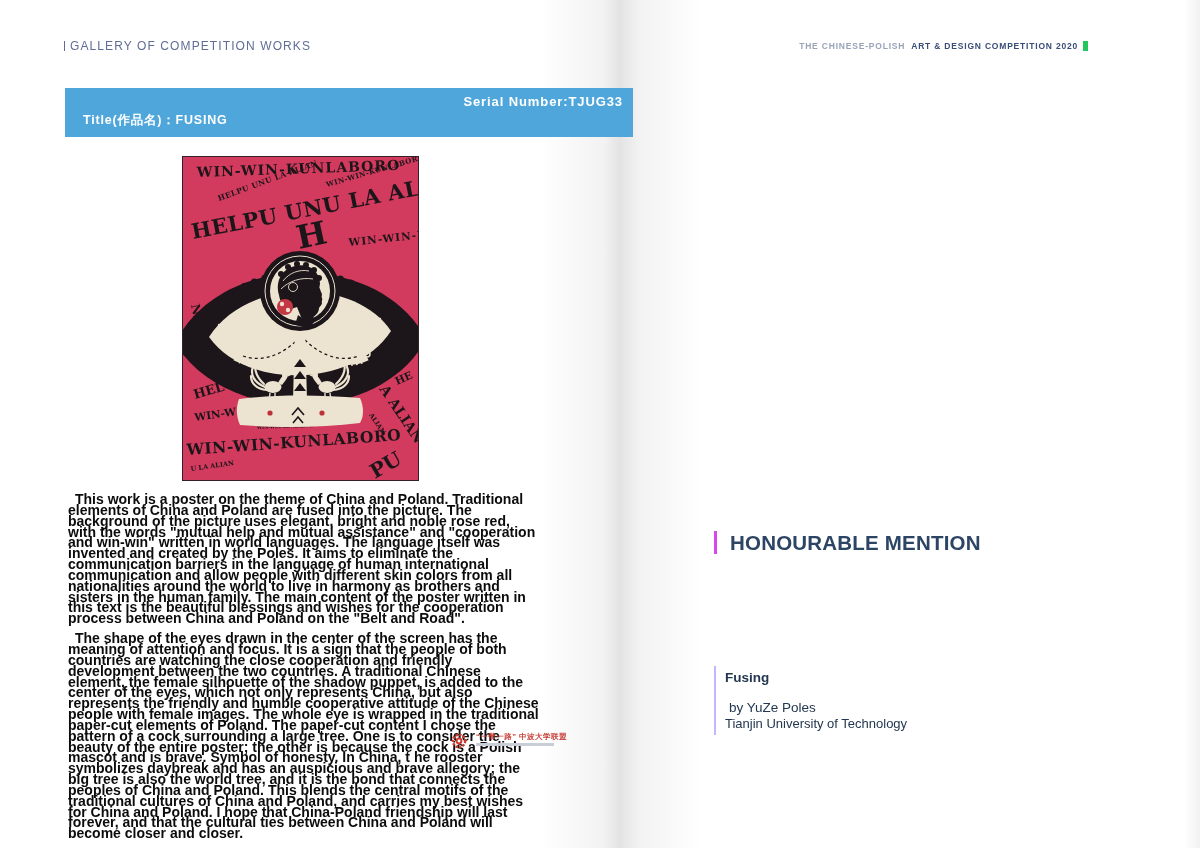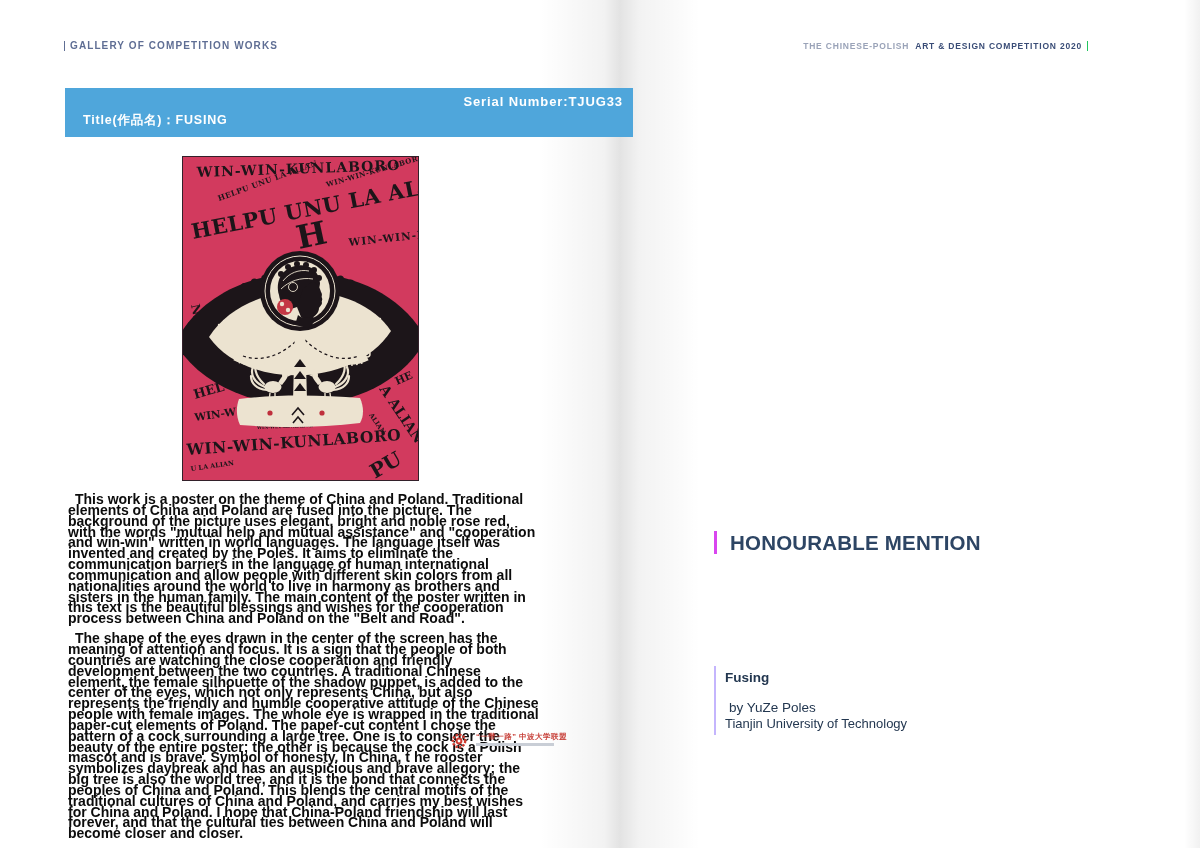--- a/index.html
+++ b/index.html
@@ -12,25 +12,25 @@
 
   
   .gutter{left:540px;top:0;bottom:0;width:160px;
     background:linear-gradient(to right,
       rgba(0,0,0,0) 0%, rgba(0,0,0,0.05) 40%, rgba(0,0,0,0.11) 50%,
       rgba(0,0,0,0.05) 62%, rgba(0,0,0,0) 100%);}
   .edge-right{right:0;top:0;bottom:0;width:16px;
     background:linear-gradient(to right, rgba(0,0,0,0), rgba(0,0,0,0.055));}
 
   
-  .header-left{left:64px;top:41px;font-size:10px;font-weight:bold;
+  .header-left{left:64px;top:41px;font-size:12px;font-weight:normal;
     letter-spacing:1.1px;color:#5f6e94;border-left:1px solid #5f6e94;
     padding-left:5px;line-height:10px;}
   .header-right{right:112px;top:41px;font-size:8.5px;letter-spacing:0.8px;
-    line-height:10px;border-right:1px solid #22c55e;padding-right:5px;}
+    line-height:10px;border-right:5px solid #22c55e;padding-right:5px;}
   .header-right .light{color:#9aa3b8;font-weight:bold;}
   .header-right .bold{color:#3a4d77;font-weight:bold;margin-left:6px;}
 
   
   .banner{left:65px;top:88px;width:568px;height:49px;background:#4fa6db;}
   .banner .serial{position:absolute;top:6px;right:10px;color:#fff;
     font-weight:bold;font-size:13px;letter-spacing:0.9px;}
   .banner .title{position:absolute;bottom:8px;left:18px;color:#fff;
     font-weight:bold;font-size:12.5px;letter-spacing:0.8px;}
 

